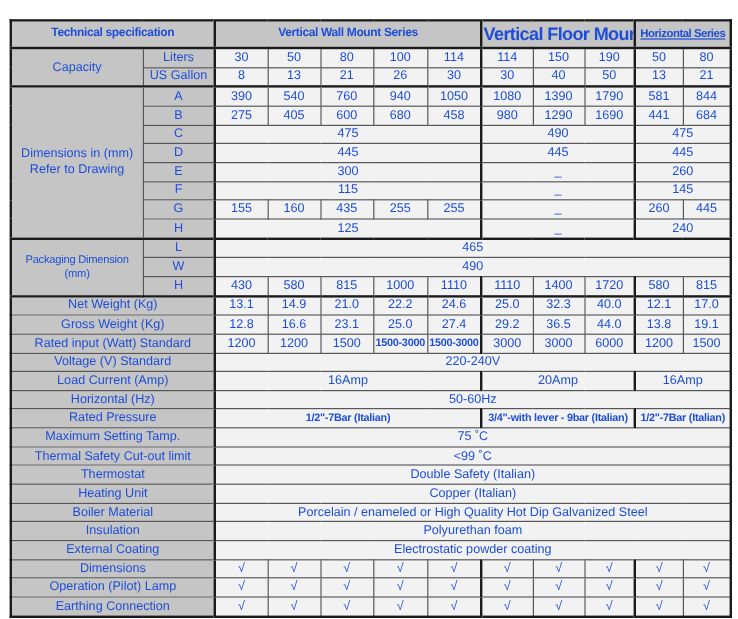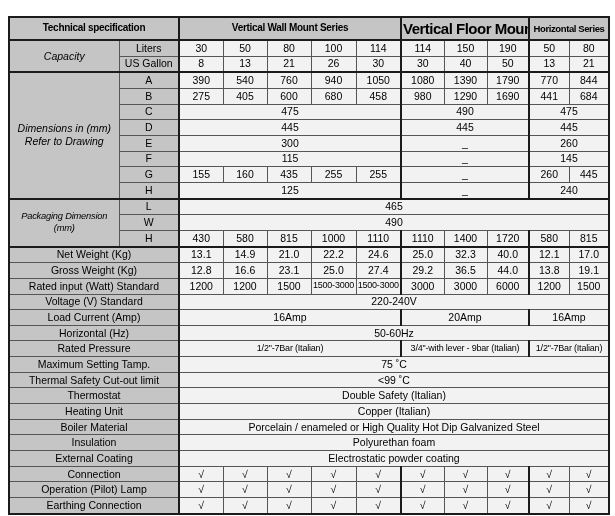--- a/index.html
+++ b/index.html
@@ -1,32 +1,32 @@
 <!DOCTYPE html>
 <html style="--label-bg: #c5c5c5; --cell-bg: #f2f2f2;"><head>
 <meta charset="utf-8">
 <style>
   html,body{margin:0;padding:0;background:#ffffff;}
   #page{position:relative;width:615px;height:516px;background:#fff;overflow:hidden;
-        font-family:"Liberation Sans", sans-serif;color:#000000;}
+        font-family:"Liberation Sans", sans-serif;color:#1d4ed8;}
   table#spec{position:absolute;left:8px;top:16px;width:600px;table-layout:fixed;
              border-collapse:collapse;border:2px solid #1b1b1b;}
   #spec td{border:1px solid #565656;text-align:center;vertical-align:middle;
            padding:0 1px;height:14.67px;line-height:1.05;font-size:10.5px;
            overflow:hidden;white-space:nowrap;}
   #spec tr.head td{height:21px;background:#c5c5c5;font-weight:bold;font-size:10px;
                    letter-spacing:-0.3px;border-bottom:2px solid #1b1b1b;}
   #spec tr.head td:nth-child(3){font-size:15px;letter-spacing:-0.5px;}
-  #spec tr.head td:nth-child(4){font-size:9.5px;letter-spacing:-0.4px;}
+  #spec tr.head td:nth-child(4){font-size:9.5px;letter-spacing:-0.4px;text-decoration:underline;}
   #spec td.lbl{background:#c5c5c5;}
-  #spec td.group{white-space:pre-line;line-height:1.25;font-style:italic;}
+  #spec td.group{white-space:pre-line;line-height:1.25;}
   #spec td.val{background:#f2f2f2;}
   #spec td.sec{border-left:2px solid #1b1b1b;}
   #spec tr.sep td{border-top:2px solid #1b1b1b;}
-  #spec td.tight{font-size:9px;letter-spacing:-0.2px;}
+  #spec td.tight{font-size:9px;letter-spacing:-0.2px;font-weight:bold;}
   #spec td.tight-label{font-size:9.3px;letter-spacing:-0.2px;}
 </style>
 </head>
 <body>
 
 <div id="page">
   <table id="spec">
     <colgroup>
       <col style="width:110px">
         <col style="width:60px">
@@ -82,21 +82,21 @@
 Refer to Drawing</td>
           <td class="lbl sub">A</td>
           <td colspan="1" class="val sec">390</td>
           <td colspan="1" class="val">540</td>
           <td colspan="1" class="val">760</td>
           <td colspan="1" class="val">940</td>
           <td colspan="1" class="val">1050</td>
           <td colspan="1" class="val sec">1080</td>
           <td colspan="1" class="val">1390</td>
           <td colspan="1" class="val">1790</td>
-          <td colspan="1" class="val sec">770</td>
+          <td colspan="1" class="val sec">581</td>
           <td colspan="1" class="val">844</td>
         </tr>
         <tr>
           <td class="lbl sub">B</td>
           <td colspan="1" class="val sec">275</td>
           <td colspan="1" class="val">405</td>
           <td colspan="1" class="val">600</td>
           <td colspan="1" class="val">680</td>
           <td colspan="1" class="val">458</td>
           <td colspan="1" class="val sec">980</td>
@@ -249,21 +249,21 @@
         </tr>
         <tr>
           <td colspan="2" class="lbl">Insulation</td>
           <td colspan="10" class="val sec">Polyurethan foam</td>
         </tr>
         <tr>
           <td colspan="2" class="lbl">External Coating</td>
           <td colspan="10" class="val sec">Electrostatic powder coating</td>
         </tr>
         <tr>
-          <td colspan="2" class="lbl">Connection</td>
+          <td colspan="2" class="lbl">Dimensions</td>
           <td colspan="1" class="val sec">√</td>
           <td colspan="1" class="val">√</td>
           <td colspan="1" class="val">√</td>
           <td colspan="1" class="val">√</td>
           <td colspan="1" class="val">√</td>
           <td colspan="1" class="val sec">√</td>
           <td colspan="1" class="val">√</td>
           <td colspan="1" class="val">√</td>
           <td colspan="1" class="val sec">√</td>
           <td colspan="1" class="val">√</td>

